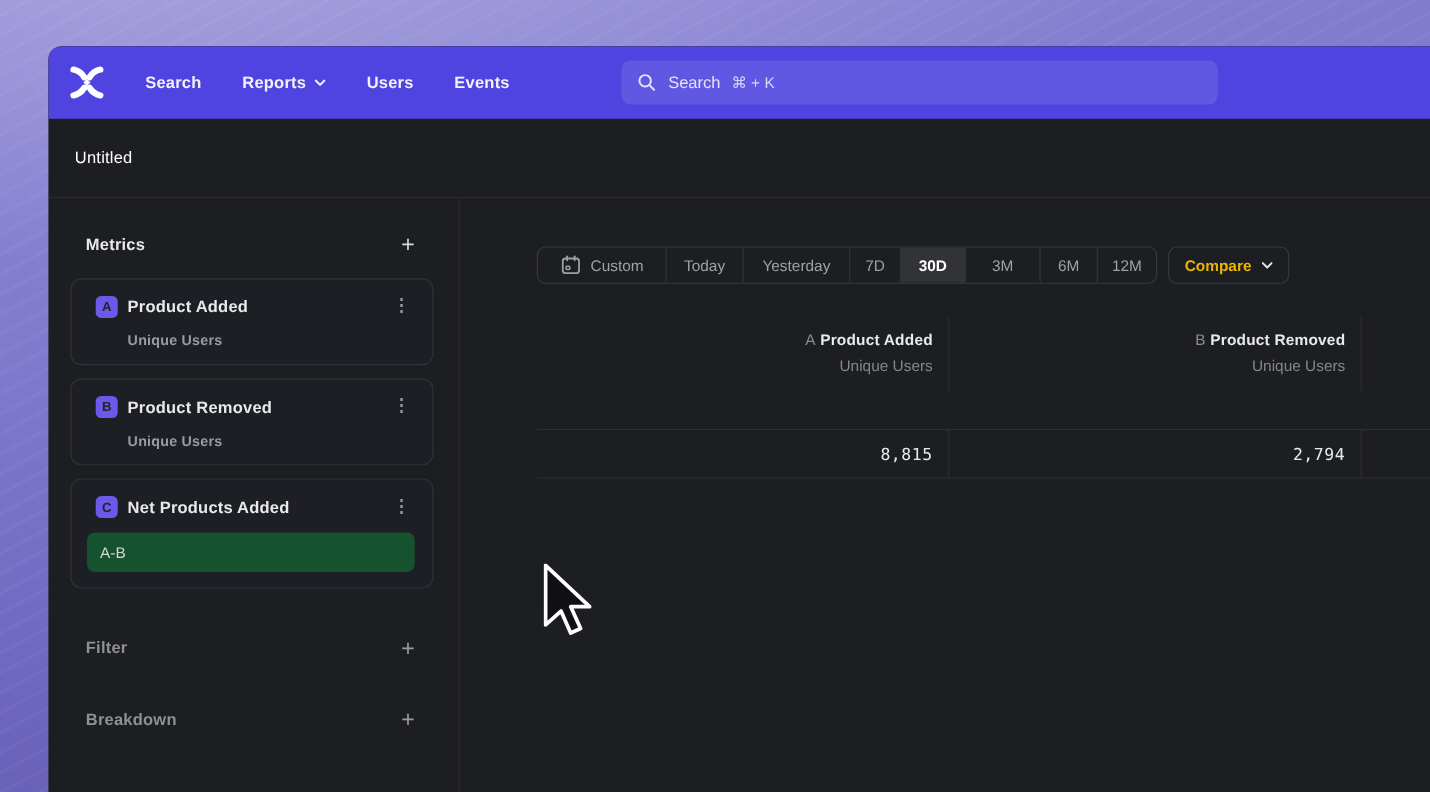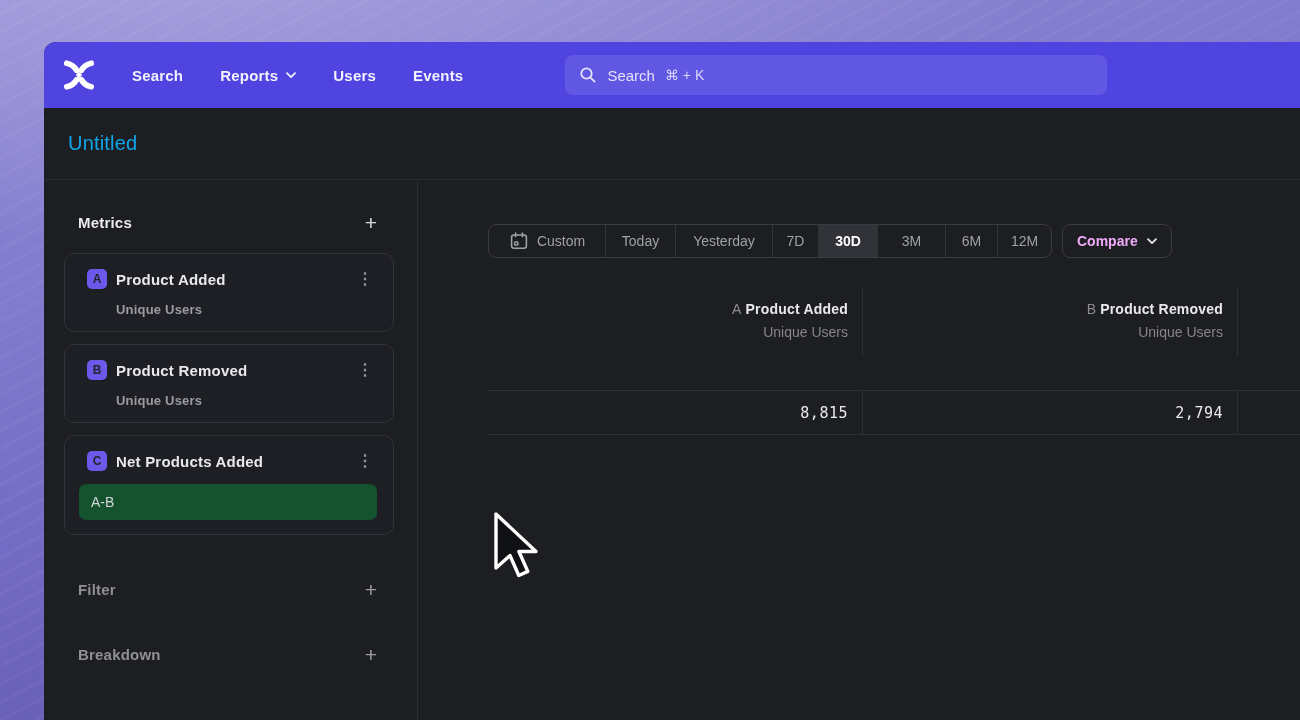--- a/index.html
+++ b/index.html
@@ -36,21 +36,21 @@
     display:flex; align-items:center; padding:0 14px; gap:10px;
   }
   .searchbox .s-label { color:#e6e4fa; font-size:15px; font-weight:500; }
   .searchbox .s-short { color:#d9d6f6; font-size:14px; font-weight:500; }
 
   
   .report-header {
     height:72px; flex:0 0 72px; display:flex; align-items:center;
     padding-left:24px; border-bottom:1px solid #2b2c31;
   }
-  .report-title { color:#0ea5e9; font-size:20px; font-weight:500; letter-spacing:.2px; }
+  .report-title { color:#ffffff; font-size:15px; font-weight:500; letter-spacing:.2px; }
 
   
   .content { flex:1; display:flex; min-height:0; }
   .sidebar { width:374px; flex:0 0 374px; border-right:1px solid #2b2c31; padding-top:32px; }
   .mainarea { flex:1; position:relative; }
 
   
   .sec-head { display:flex; align-items:center; justify-content:space-between;
     margin:0 40px 0 34px; }
   .sec-title { color:#e8e9eb; font-size:15px; font-weight:700; letter-spacing:.2px; }
@@ -96,21 +96,21 @@
   .seg:nth-child(2){ width:70px; }
   .seg:nth-child(3){ width:97px; }
   .seg:nth-child(4){ width:46px; }
   .seg:nth-child(5){ width:59px; }
   .seg:nth-child(6){ width:68px; }
   .seg:nth-child(7){ width:52px; }
   .seg:nth-child(8){ width:53px; }
   .compare-btn {
     margin-left:10px; height:34px; padding:0 14px; border:1px solid #3a3b41; border-radius:8px;
     display:flex; align-items:center; gap:9px; cursor:pointer;
-    color:#f0abfc; font-size:14px; font-weight:600;
+    color:#eab308; font-size:14px; font-weight:600;
   }
 
   
   .mtable {
     position:absolute; left:70px; right:0; top:108px;
     display:grid; grid-template-columns:375px 375px 1fr;
   }
   .mcell { border-right:1px solid #2f3036; text-align:right; padding-right:14px; }
   .mcell.nb { border-right:none; }
   .mhead { height:68px; padding-top:9px; }

